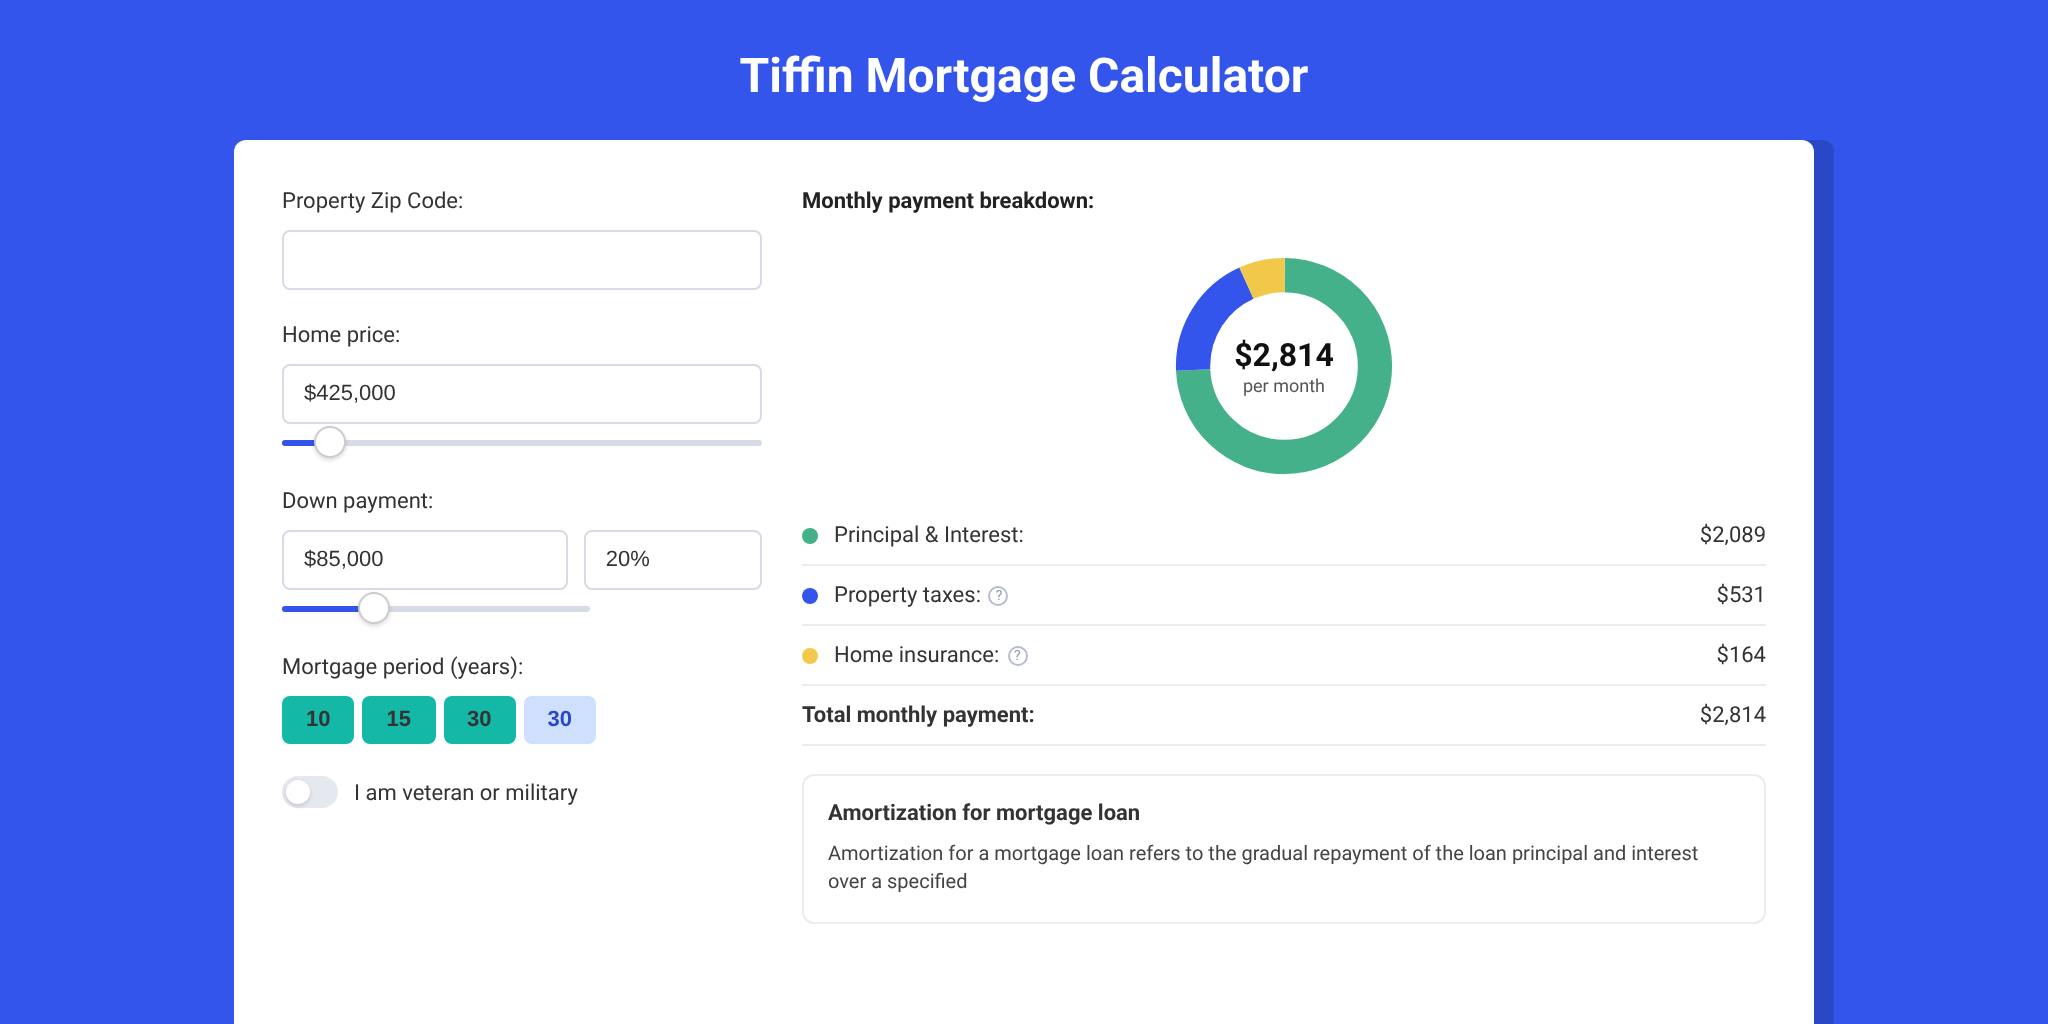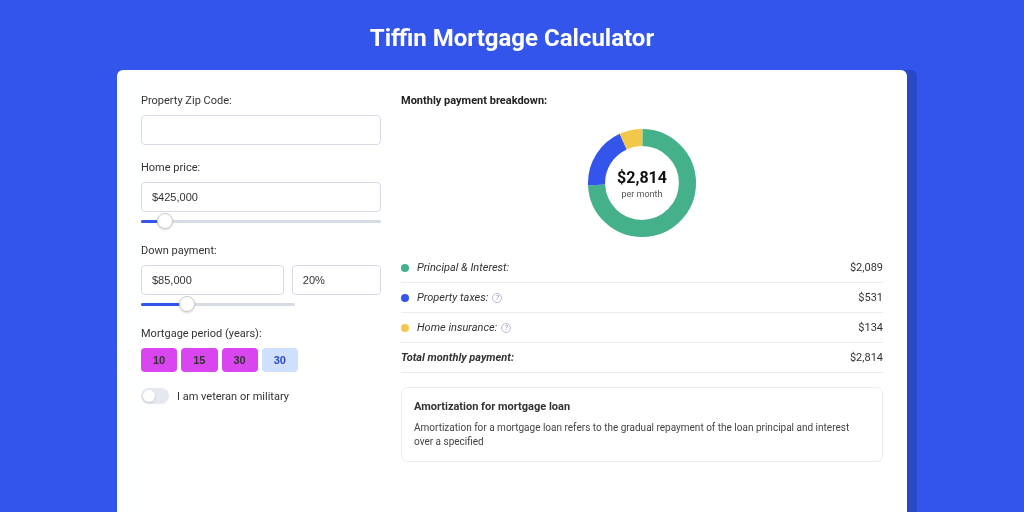--- a/index.html
+++ b/index.html
@@ -86,21 +86,21 @@
     border-radius: 50%;
     box-shadow: 0 1px 2px rgba(0,0,0,0.15);
     transform: translateX(-50%);
   }
   .dp-row { display: flex; gap: 8px; }
   .dp-row .text-input:first-child { flex: 1.8; }
   .dp-row .text-input:last-child { flex: 1; }
   .period-group { display: flex; gap: 4px; }
   .period-btn {
     border: none;
-    background: #d946ef;
+    background: #14b8a6;
     border-radius: 4px;
     padding: 6px 12px;
     font-size: 11px;
     font-weight: 600;
     color: #333;
     cursor: pointer;
   }
   .period-btn.active {
     background: #cfe0ff;
     color: #2a47c8;
@@ -163,21 +163,21 @@
     font-size: 11px;
   }
   .legend-row:last-of-type { border-bottom: none; border-top:1px solid #eaecf2; }
   .legend-dot {
     width: 8px;
     height: 8px;
     border-radius: 50%;
     margin-right: 8px;
     flex-shrink: 0;
   }
-  .legend-label { flex: 1; display:flex; align-items:center; gap:4px;font-style:italic;}
+  .legend-label { flex: 1; display:flex; align-items:center; gap:4px;}
   .legend-val { font-weight: 400; }
   .total-row { font-weight: 700; }
   .info-icon {
     display: inline-flex;
     width: 10px; height: 10px;
     border: 1px solid #b6bdd0;
     border-radius: 50%;
     align-items: center;
     justify-content: center;
     font-size: 7px;
@@ -283,21 +283,21 @@
       </div>
       <div class="legend-val">$531</div>
     </div>
 
     <div class="legend-row">
       <div class="legend-dot" style="background:#f2c84b"></div>
       <div class="legend-label">
         <span>Home insurance:</span>
         <span class="info-icon">?</span>
       </div>
-      <div class="legend-val">$134</div>
+      <div class="legend-val">$164</div>
     </div>
 
     <div class="legend-row total-row">
       <div class="legend-label">
         <span>Total monthly payment:</span>
       </div>
       <div class="legend-val">$2,814</div>
     </div>
 
     <div class="amort-box">

